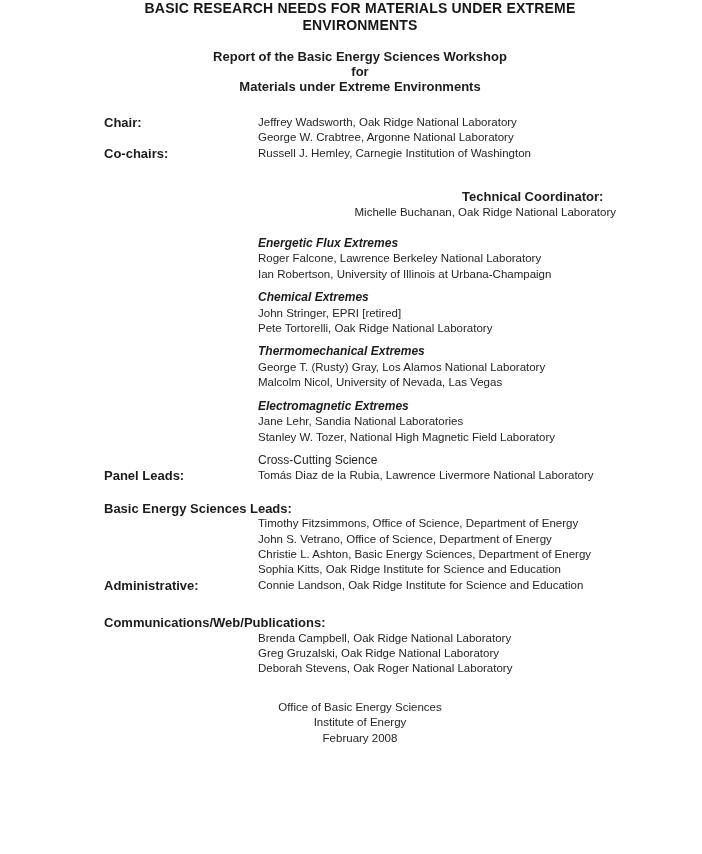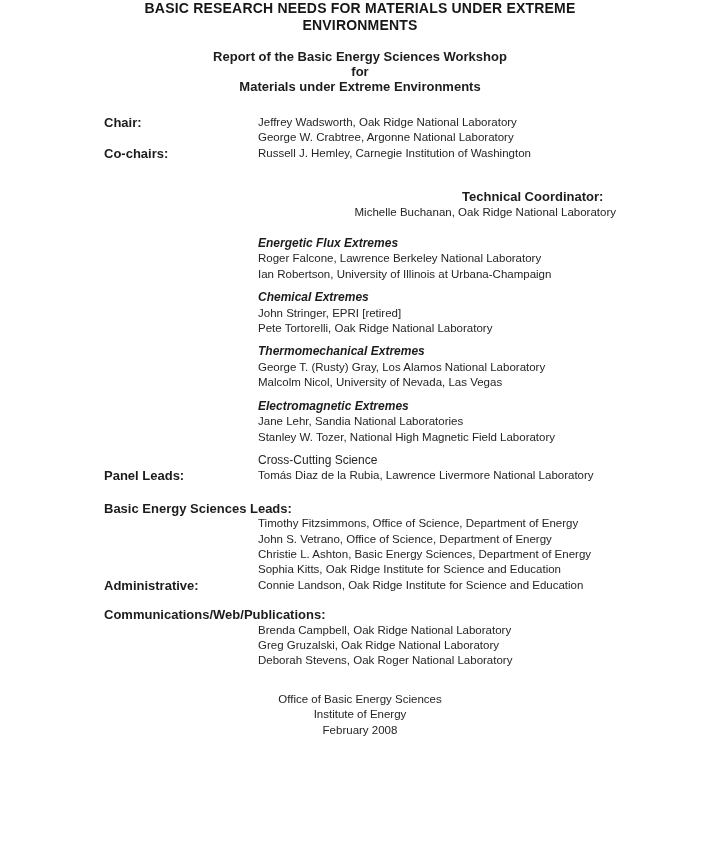--- a/index.html
+++ b/index.html
@@ -77,21 +77,21 @@
     color: #252525;
   }
   .panel-group { margin-top: 8px; }
   .panel-group.first { margin-top: 0; }
 
   .mt-chair { margin-top: 21px; }
   .mt-tech  { margin-top: 28px; flex-direction: column; }
   .mt-panels { margin-top: 16px; }
   .mt-bes   { margin-top: 17px; }
   .mt-admin { margin-top: 0; }
-  .mt-comms { margin-top: 14px; }
+  .mt-comms { margin-top: 22px; }
 
   .indented { margin-left: 154px; }
 
   .availability {
     margin-top: 11px;
     text-align: center;
     font-size: 11.5px;
     line-height: 15.4px;
     color: #252525;
   }

